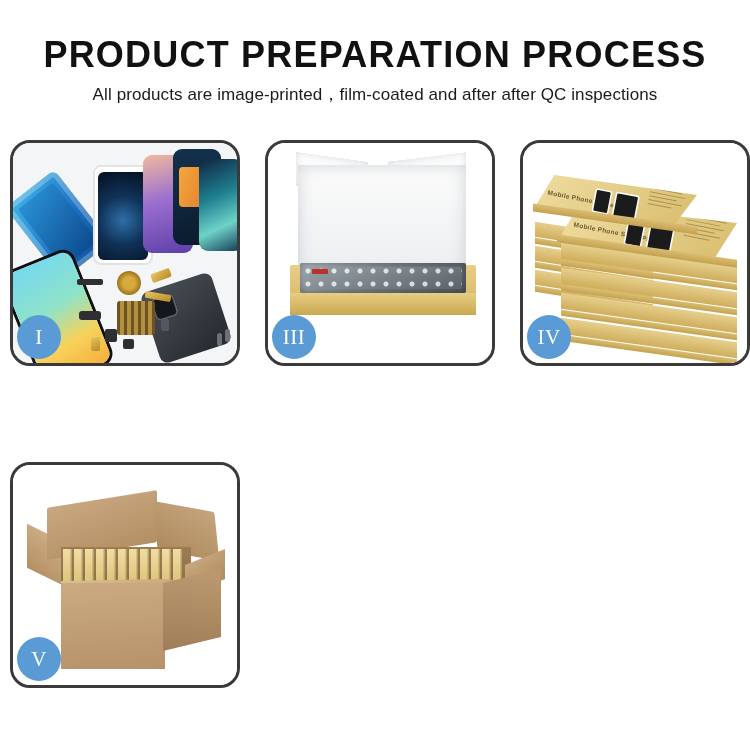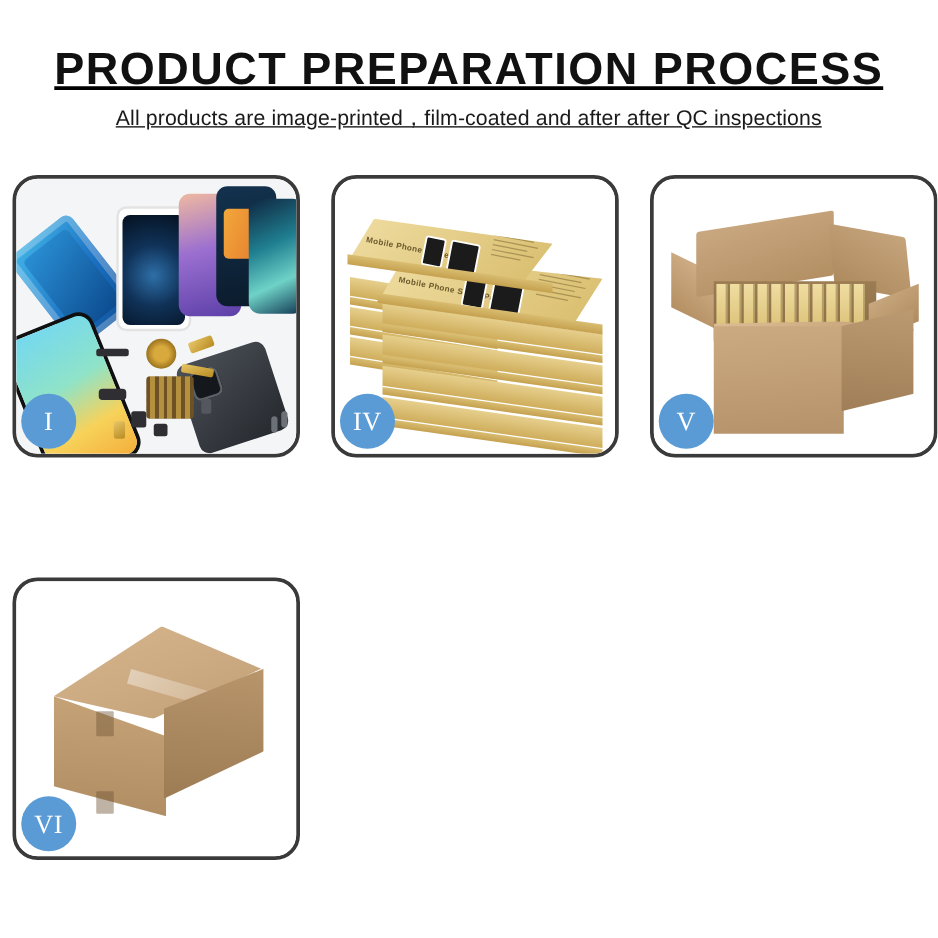--- a/index.html
+++ b/index.html
@@ -5,21 +5,21 @@
   html,body{margin:0;padding:0;}
   body{
     width:750px;height:750px;
     background:#ffffff;
     font-family:"Liberation Sans", sans-serif;
     overflow:hidden;
     position:relative;
   }
 
   
-  .header{ width:750px; padding-top:34px; text-align:center;text-decoration:underline; }
+  .header{ width:750px; padding-top:34px; text-align:center; }
   .title{
     font-family:"Liberation Sans", sans-serif;
     font-size:36px;
     font-weight:bold;
     letter-spacing:1.2px;
     color:#111111;
     line-height:42px;
     white-space:nowrap;
   }
   .subtitle{
@@ -272,20 +272,34 @@
       <div class="gold" style="left:132px;top:150px;width:26px;height:7px;transform:rotate(10deg);"></div>
       <div class="gold" style="left:78px;top:194px;width:9px;height:14px;"></div>
       <div class="chip" style="left:148px;top:176px;width:8px;height:12px;background:#54585e;"></div>
       <div class="chip" style="left:204px;top:190px;width:5px;height:13px;background:#6c7177;border-radius:3px;"></div>
       <div class="chip" style="left:212px;top:186px;width:5px;height:13px;background:#6c7177;border-radius:3px;"></div>
     </div>
     <div class="badge">I</div>
   </div>
 
 
+  <div class="panel">
+    <div class="panel-photo p3">
+      <div class="k-lidL"></div>
+      <div class="k-lidR"></div>
+      <div class="k-foamback"></div>
+      <div class="k-tray"></div>
+      <div class="k-inner">
+        <i></i>
+        <div class="k-redmark"></div>
+      </div>
+      <div class="k-trayfront"></div>
+    </div>
+    <div class="badge">III</div>
+  </div>
 
   <div class="panel">
     <div class="panel-photo p4">
 
       <div class="box-side" style="left:12px;top:88px;width:118px;height:15px;transform:skewY(9deg);"></div>
       <div class="box-edge" style="left:12px;top:104px;width:118px;height:6px;transform:skewY(9deg);"></div>
       <div class="box-side" style="left:12px;top:112px;width:118px;height:15px;transform:skewY(9deg);"></div>
       <div class="box-edge" style="left:12px;top:128px;width:118px;height:6px;transform:skewY(9deg);"></div>
       <div class="box-side" style="left:12px;top:136px;width:118px;height:15px;transform:skewY(9deg);"></div>
       <div class="box-edge" style="left:12px;top:152px;width:118px;height:6px;transform:skewY(9deg);"></div>
@@ -354,26 +368,14 @@
           <span style="left:110px"></span>
       </div>
       <div class="c-flapR"></div>
       <div class="c-rim"></div>
       <div class="c-front"></div>
       <div class="c-rightface"></div>
     </div>
     <div class="badge">V</div>
   </div>
 
-  <div class="panel">
-    <div class="panel-photo p6">
-      <div class="s-top">
-        <div class="s-seam"></div>
-      </div>
-      <div class="s-left"></div>
-      <div class="s-right"></div>
-      <div class="s-tab" style="left:64px;top:104px;width:14px;height:20px;"></div>
-      <div class="s-tab" style="left:64px;top:168px;width:14px;height:18px;"></div>
-    </div>
-    <div class="badge">VI</div>
-  </div>
 
 </div>
 
 </body></html>

